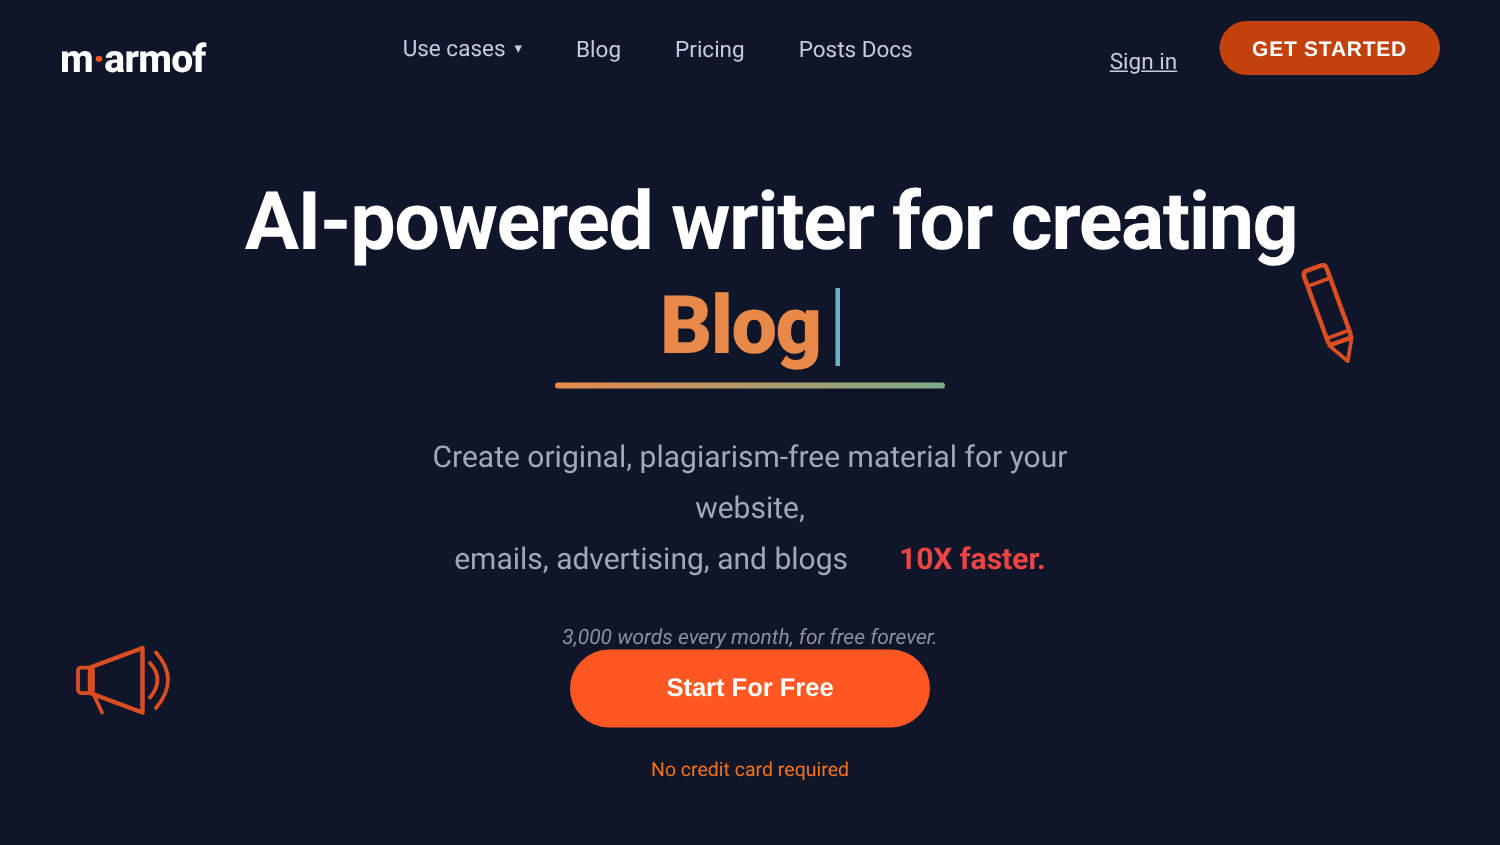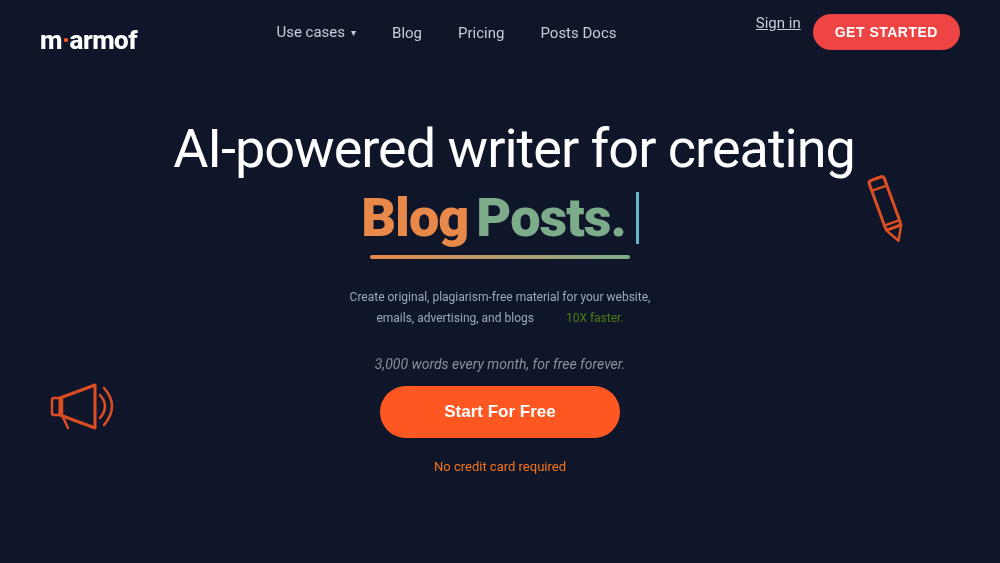--- a/index.html
+++ b/index.html
@@ -60,33 +60,33 @@
       gap: 6px;
     }
 
     .chevron {
       font-size: 10px;
       color: #c8ccd8;
     }
 
     .nav-right {
       display: flex;
-      align-items: flex-start;
-      gap: 12px;
+      align-items: flex-end;
+      gap: 28px;
     }
 
     .sign-in {
       color: #c8ccd8;
       text-decoration: underline;
       font-size: 15px;
       cursor: pointer;
     }
 
     .get-started-btn {
-      background-color: #ef4444;
+      background-color: #c2410c;
       color: #ffffff;
       border: none;
       padding: 10px 22px;
       border-radius: 24px;
       font-size: 14px;
       font-weight: 700;
       cursor: pointer;
       letter-spacing: 0.5px;
       text-transform: uppercase;
     }
@@ -96,21 +96,21 @@
       display: flex;
       flex-direction: column;
       align-items: center;
       text-align: center;
       padding-top: 55px;
       position: relative;
     }
 
     .hero-title {
       font-size: 54px;
-      font-weight: 400;
+      font-weight: 700;
       color: #ffffff;
       line-height: 1.1;
       letter-spacing: -1px;
       margin-left: 28px;
     }
 
     .hero-subtitle-row {
       display: flex;
       align-items: center;
       justify-content: center;
@@ -148,49 +148,49 @@
     .underline-decoration {
       width: 260px;
       height: 4px;
       background: linear-gradient(90deg, #e8894a 0%, #7dac8b 100%);
       border-radius: 2px;
       margin: 6px auto 0;
     }
 
     .hero-description {
       color: #a0a8bb;
-      font-size: 12px;
+      font-size: 20px;
       line-height: 1.7;
       margin-top: 28px;
       max-width: 440px;
     }
 
     .hero-description strong {
-      color: #4d7c0f;
-      font-weight: 400;
+      color: #ef4444;
+      font-weight: 700;
       margin-left: 29px;
     }
 
     .free-forever {
       color: #8a90a0;
       font-size: 14px;
       margin-top: 28px;
       font-style: italic;
     }
 
     .start-free-btn {
       background-color: #ff5722;
       color: #ffffff;
       border: none;
       padding: 16px 60px;
       border-radius: 30px;
       font-size: 17px;
       font-weight: 700;
       cursor: pointer;
-      margin-top: 14px;
+      margin-top: 0;
       width: 240px;
     }
 
     .no-credit {
       color: #f97316;
       font-size: 13px;
       margin-top: 21px;
     }
 
     
@@ -276,21 +276,20 @@
       <line x1="22" y1="55" x2="28" y2="68" stroke="#ff5722" stroke-width="2.5" stroke-linecap="round"></line>
       <path d="M60 35 Q70 46 60 58" stroke="#ff5722" stroke-width="2.5" fill="none" stroke-linecap="round"></path>
       <path d="M64 28 Q80 46 64 65" stroke="#ff5722" stroke-width="2.5" fill="none" stroke-linecap="round"></path>
     </svg>
   </div>
 
   <h1 class="hero-title">AI-powered writer for creating</h1>
 
   <div class="hero-subtitle-row">
     <span class="blog-word">Blog</span>
-    <span class="posts-word">Posts.</span>
     <div class="cursor-line"></div>
   </div>
 
   <div class="underline-decoration"></div>
 
   <p class="hero-description">
     <span>Create original, plagiarism-free material for your website,</span><br>
     <span>emails, advertising, and blogs</span>
     <strong>10X faster.</strong>
   </p>

